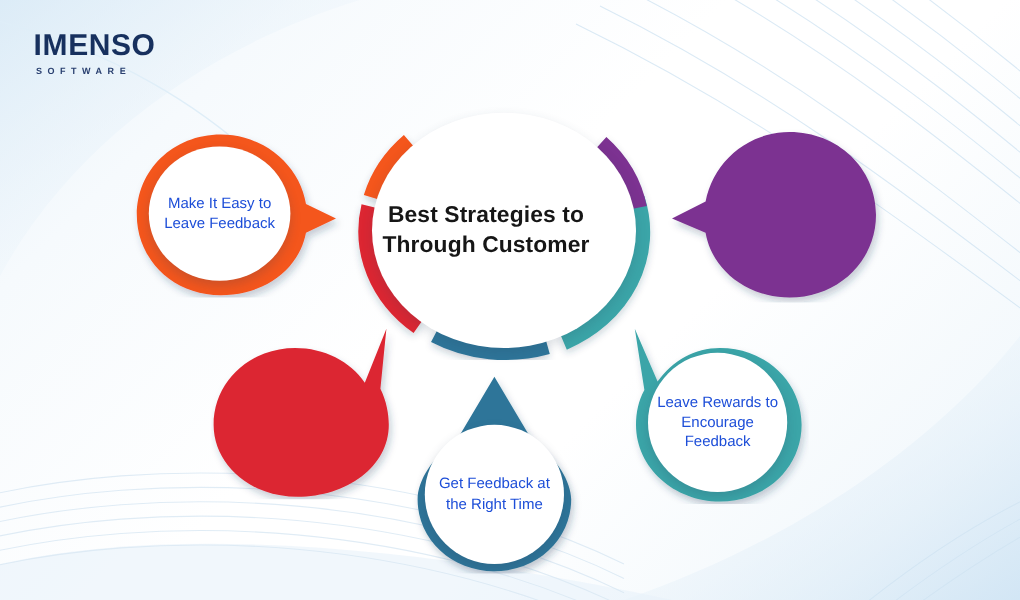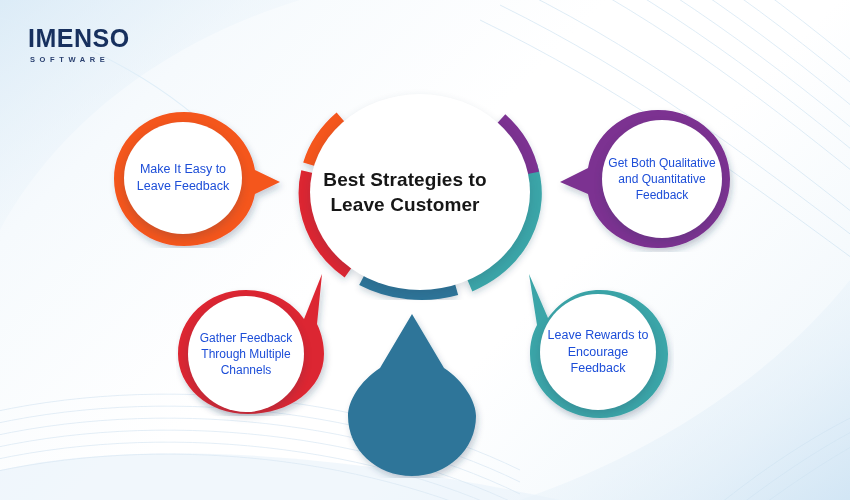--- a/index.html
+++ b/index.html
@@ -157,21 +157,21 @@
 
         <path d="M 110.8 -26.6 A 116 102 0 0 1 49.8 93.4" stroke="#3AA5A8"></path>
 
         <path d="M 81.0 -73.0 A 116 102 0 0 1 112.6 -19.0" stroke="#7B3191"></path>
       </g>
     </svg>
 
     <div id="hub-circle">
       <div id="hub-title">
         <span>Best Strategies to</span><br>
-        <span>Leave Customer</span><br>
+        <span>Through Customer</span><br>
       </div>
     </div>
   </div>
 
   <div class="node" id="node-easy">
     <svg class="node-shape" width="180" height="140" viewBox="0 0 180 140" xmlns="http://www.w3.org/2000/svg">
       <defs>
         <filter id="sh1" x="-30%" y="-30%" width="170%" height="170%">
           <feDropShadow dx="2" dy="4" stdDeviation="3" flood-color="#27405c" flood-opacity=".25"></feDropShadow>
         </filter>
@@ -187,51 +187,48 @@
   <div class="node" id="node-both">
     <svg class="node-shape" width="186" height="146" viewBox="0 0 186 146" xmlns="http://www.w3.org/2000/svg">
       <defs>
         <filter id="sh2" x="-30%" y="-30%" width="170%" height="170%">
           <feDropShadow dx="2" dy="4" stdDeviation="3" flood-color="#27405c" flood-opacity=".25"></feDropShadow>
         </filter>
       </defs>
       <path filter="url(#sh2)" fill="#7B3191" d="M106,4 C146,4 178,34 178,73 C178,112 146,142 106,142
                C70,142 41,118 36,88 L8,76 L36,62 C42,30 70,4 106,4 Z"></path>
     </svg>
-    <div class="node-disc">
-      <div class="node-label">Get Both Qualitative and Quantitative Feedback</div>
-    </div>
   </div>
 
   <div class="node" id="node-channels">
     <svg class="node-shape" width="160" height="144" viewBox="0 0 160 144" xmlns="http://www.w3.org/2000/svg">
       <defs>
         <filter id="sh3" x="-30%" y="-30%" width="170%" height="170%">
           <feDropShadow dx="2" dy="4" stdDeviation="3" flood-color="#27405c" flood-opacity=".25"></feDropShadow>
         </filter>
       </defs>
       <path filter="url(#sh3)" fill="#DC2832" d="M70,18 C94,18 116,29 128,47 L146,2 L141,52 C146,62 148,73 148,82
                C148,117 113,142 72,142 C31,142 2,114 2,82 C2,46 32,18 70,18 Z"></path>
     </svg>
-    <div class="node-disc">
-      <div class="node-label">Gather Feedback Through Multiple Channels</div>
-    </div>
   </div>
 
   <div class="node" id="node-time">
     <svg class="node-shape" width="160" height="166" viewBox="0 0 160 166" xmlns="http://www.w3.org/2000/svg">
       <defs>
         <filter id="sh4" x="-30%" y="-30%" width="170%" height="170%">
           <feDropShadow dx="2" dy="4" stdDeviation="3" flood-color="#27405c" flood-opacity=".25"></feDropShadow>
         </filter>
       </defs>
       <path filter="url(#sh4)" fill="#2E7599" d="M72,2 L104,56 C124,69 136,90 136,104
                C136,138 107,164 72,164 C37,164 8,138 8,104
                C8,89 20,69 40,56 Z"></path>
     </svg>
+    <div class="node-disc">
+      <div class="node-label">Get Feedback at the Right Time</div>
+    </div>
   </div>
 
   <div class="node" id="node-rewards">
     <svg class="node-shape" width="166" height="148" viewBox="0 0 166 148" xmlns="http://www.w3.org/2000/svg">
       <defs>
         <filter id="sh5" x="-30%" y="-30%" width="170%" height="170%">
           <feDropShadow dx="2" dy="4" stdDeviation="3" flood-color="#27405c" flood-opacity=".25"></feDropShadow>
         </filter>
       </defs>
       <path filter="url(#sh5)" fill="#3AA5A8" d="M92,18 C130,18 160,46 160,82 C160,118 130,146 92,146

